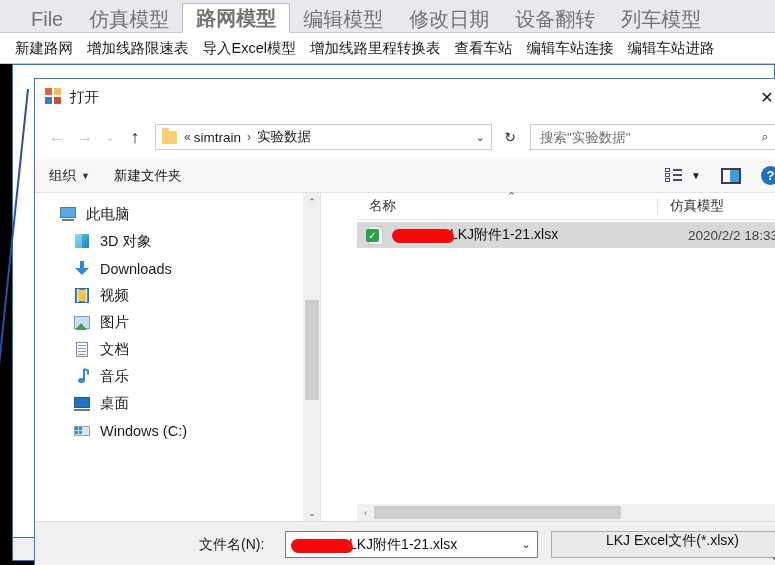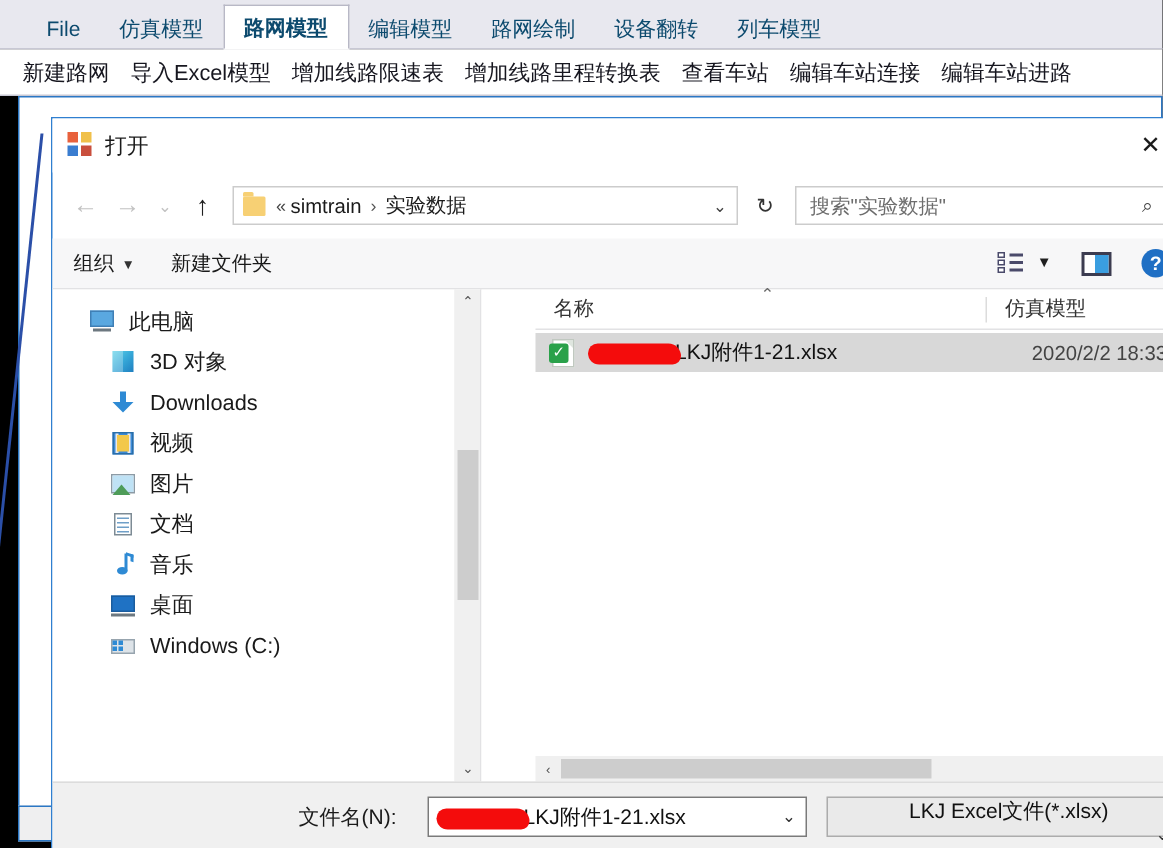--- a/index.html
+++ b/index.html
@@ -23,22 +23,22 @@
     border-bottom: 1px solid #c8c8d4;
   }
   .app-tabs {
     position: absolute; left: 0; top: 0;
     height: 33px; display: flex; align-items: flex-end;
     padding-left: 18px;
   }
   .app-tab {
     height: 27px; line-height: 27px;
     padding: 0 13px;
-    font-size: 14px;
-    color: #0c4a6e;
+    font-size: 20px;
+    color: #737373;
     white-space: nowrap;
     cursor: default;
   }
   .app-tab.active {
     background: #ffffff;
     border: 1px solid #b8b8c6;
     border-bottom: 1px solid #ffffff;
     height: 30px; line-height: 28px;
     font-weight: bold;
     position: relative; z-index: 3;
@@ -471,30 +471,30 @@
 <body>
 
 <div class="app-root">
 
   <div class="app-ribbon">
     <div class="app-tabs">
       <div class="app-tab">File</div>
       <div class="app-tab">仿真模型</div>
       <div class="app-tab active">路网模型</div>
       <div class="app-tab">编辑模型</div>
-      <div class="app-tab">路网绘制</div>
+      <div class="app-tab">修改日期</div>
       <div class="app-tab">设备翻转</div>
       <div class="app-tab">列车模型</div>
     </div>
   </div>
 
   <div class="app-toolbar2">
     <div class="app-cmd">新建路网</div>
+    <div class="app-cmd">增加线路限速表</div>
     <div class="app-cmd">导入Excel模型</div>
-    <div class="app-cmd">增加线路限速表</div>
     <div class="app-cmd">增加线路里程转换表</div>
     <div class="app-cmd">查看车站</div>
     <div class="app-cmd">编辑车站连接</div>
     <div class="app-cmd">编辑车站进路</div>
   </div>
 
   <div class="app-canvas">
     <div class="canvas-line"></div>
   </div>
   <div class="app-statusbar"></div>

